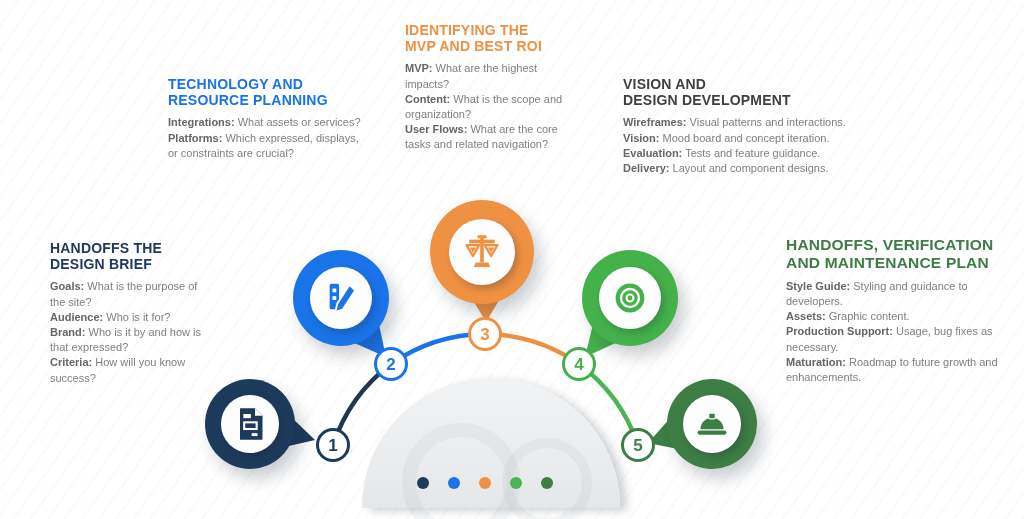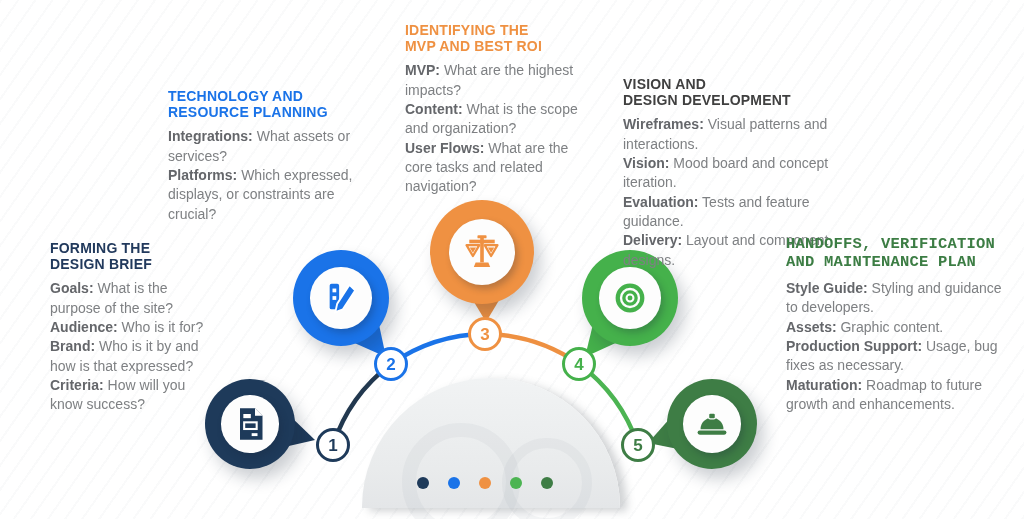--- a/index.html
+++ b/index.html
@@ -53,28 +53,28 @@
   .bg3{left:468px;top:317px;border-color:#ef9142;color:#ef9142;}
   .bg4{left:562px;top:347px;border-color:#45b14b;color:#45b14b;}
   .bg5{left:621px;top:428px;border-color:#3e7d45;color:#3e7d45;}
   
   .tblock{position:absolute;}
   .ttl{
     margin:0 0 7px 0;font-weight:bold;font-size:14px;line-height:1.16;
     white-space:pre-line;letter-spacing:0.2px;
   }
   .t1{left:50px;top:240px;width:158px;}
-  .t2{left:168px;top:88px;width:196px;}
+  .t2{left:168px;top:76px;width:196px;}
   .t3{left:405px;top:22px;width:178px;}
   .t4{left:623px;top:76px;width:238px;}
   .t5{left:786px;top:236px;width:216px;}
   .t5 .ttl{font-size:15.5px;}
   .c1{color:#21395c;} .c2{color:#1a73e8;} .c3{color:#ef9142;}
-  .c4{color:#404040;} .c5{color:#3c7d44;font-family:Liberation Mono, monospace;}
-  .item{margin:0;font-size:14px;line-height:1.38;color:#7e8083;}
+  .c4{color:#404040;} .c5{color:#3c7d44;}
+  .item{margin:0;font-size:11px;line-height:1.38;color:#7e8083;}
   .lbl{font-weight:bold;color:#64666a;}
 </style>
 </head>
 <body>
 
 <div class="canvas">
   <div class="texture"></div>
 
   <div class="dome">
     <div class="gear g1"></div>
@@ -164,21 +164,21 @@
       <span>3</span>
     </div>
   <div class="badge bg4">
       <span>4</span>
     </div>
   <div class="badge bg5">
       <span>5</span>
     </div>
 
   <div class="tblock t1">
-    <h2 class="ttl c1">FORMING THE
+    <h2 class="ttl c1">HANDOFFS THE
 DESIGN BRIEF</h2>
     <p class="item"><span class="lbl">Goals:</span> <span>What is the purpose of the site?</span></p>
     <p class="item"><span class="lbl">Audience:</span> <span>Who is it for?</span></p>
     <p class="item"><span class="lbl">Brand:</span> <span>Who is it by and how is that expressed?</span></p>
     <p class="item"><span class="lbl">Criteria:</span> <span>How will you know success?</span></p>
   </div>
 
   <div class="tblock t2">
     <h2 class="ttl c2">TECHNOLOGY AND
 RESOURCE PLANNING</h2>

